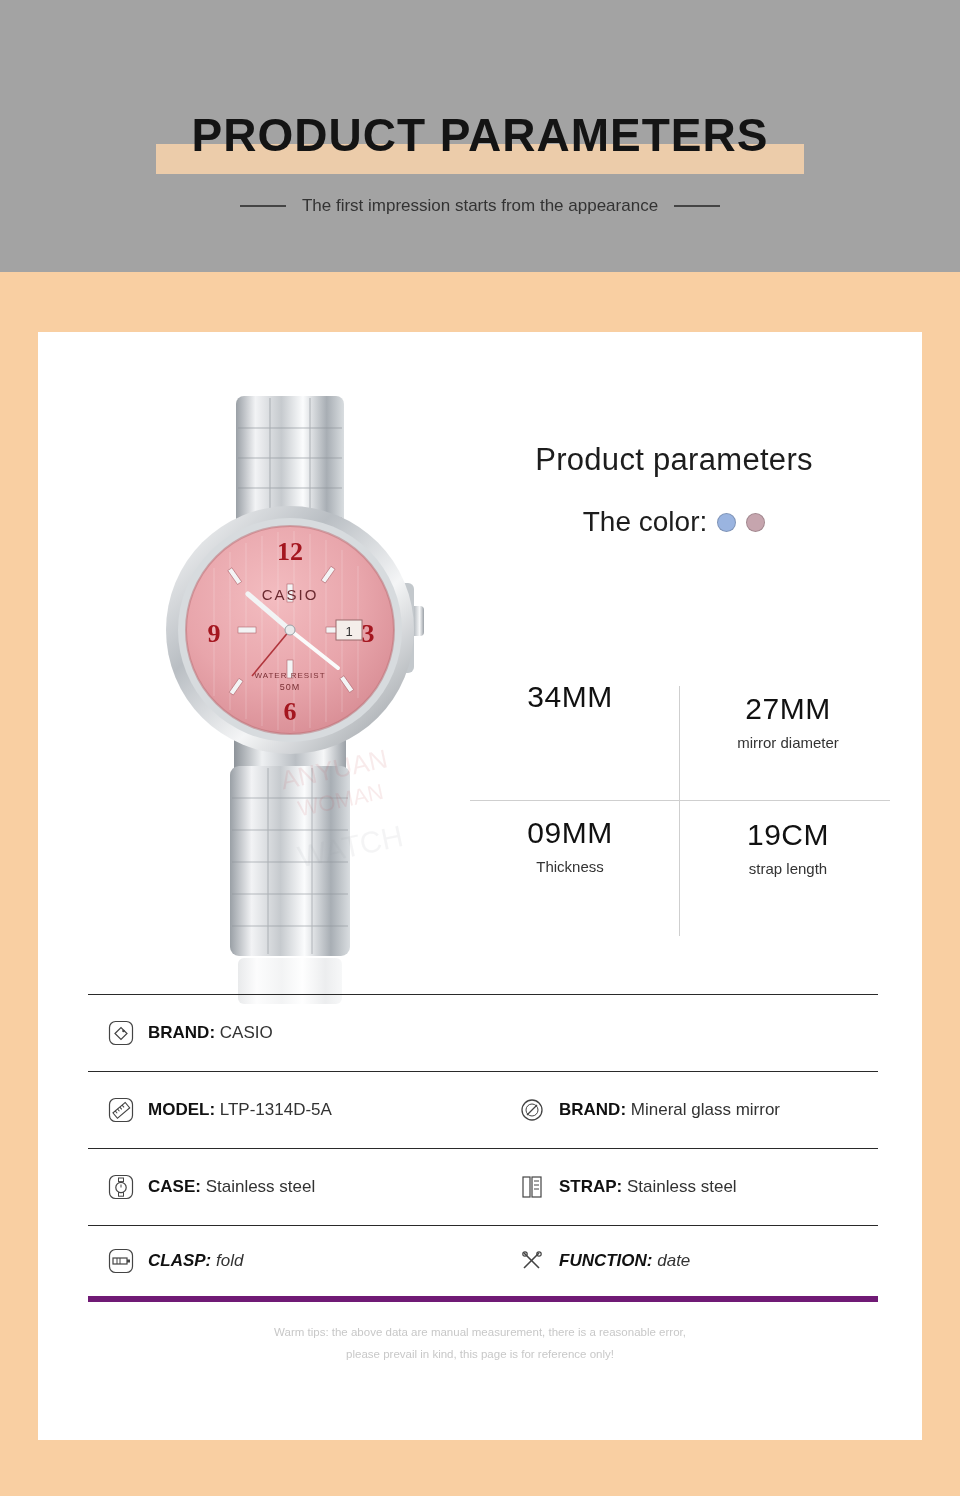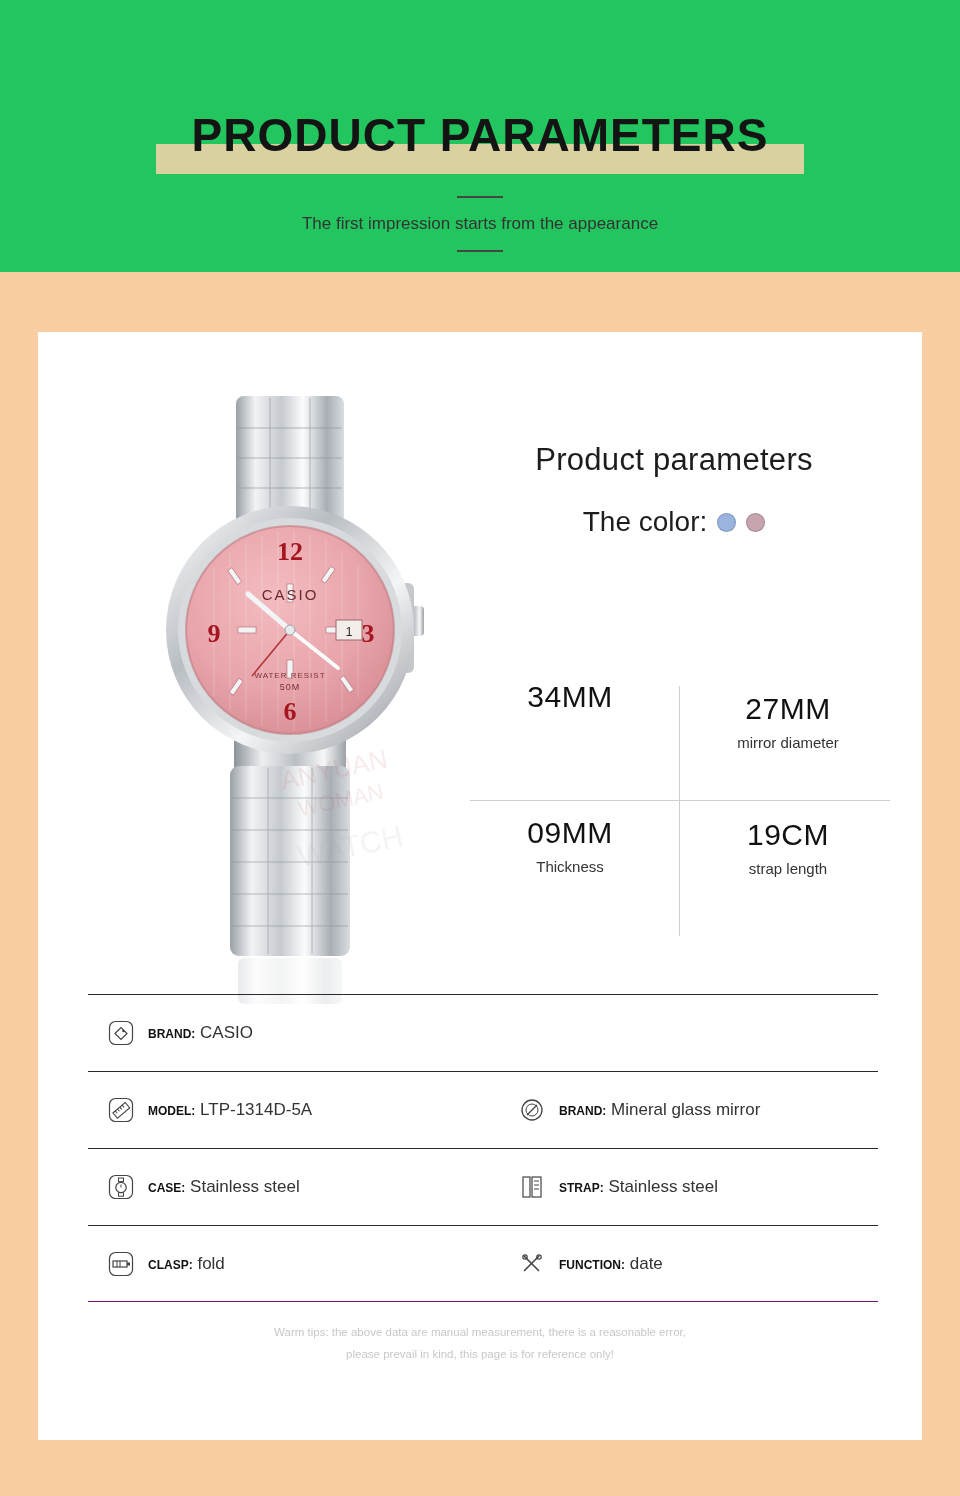--- a/index.html
+++ b/index.html
@@ -3,21 +3,21 @@
 <meta charset="utf-8">
 <style>
   * { box-sizing: border-box; margin: 0; padding: 0; }
   html, body {
     width: 960px;
     height: 1496px;
     background: #ffffff;
     font-family: "Liberation Sans", sans-serif;
     color: #222;
   }
-  .page { position: relative; width: 960px; height: 1496px; overflow: hidden; background:#22c55e; }
+  .page { position: relative; width: 960px; height: 1496px; overflow: hidden; background:#a3a3a3; }
 
   
   .header { position: relative; height: 272px; }
   .title-wrap {
     position: absolute;
     left: 0; right: 0; top: 108px;
     text-align: center;
   }
   .title-hl {
     position: absolute;
@@ -33,21 +33,20 @@
     font-weight: bold;
     letter-spacing: 1px;
     color: #141414;
     font-family: "Liberation Sans", sans-serif;
   }
   .subtitle-row {
     position: absolute;
     top: 196px; left: 0; right: 0;
     display: flex; align-items: center; justify-content: center;
     gap: 16px;
-    flex-direction: column;
   }
   .sub-line { width: 46px; height: 2px; background: #444; }
   .subtitle-text { font-size: 17px; color: #333; }
 
   
   .frame {
     position: absolute;
     left: 0; top: 272px;
     width: 960px; height: 1224px;
     background: #f9cfa2;
@@ -123,35 +122,35 @@
     position: absolute;
     left: 50px; top: 662px;
     width: 790px;
   }
   .attr-row {
     display: flex;
     border-top: 1px solid #2a2a2a;
     height: 77px;
     align-items: center;
   }
-  .attr-row:last-of-type { border-bottom: 1px solid #701a75; }
+  .attr-row:last-of-type { border-bottom: 6px solid #701a75; font-style: italic; }
   .attr-cell {
     display: flex; align-items: center;
     width: 50%;
     gap: 12px;
     padding-left: 18px;
   }
   .attr-cell.right { padding-left: 34px; }
   .ico {
     width: 30px; height: 30px;
     flex: 0 0 30px;
     display: flex; align-items: center; justify-content: center;
     color: #333;
   }
-  .attr-key { font-size: 12px; font-weight: bold; color: #111; }
+  .attr-key { font-size: 17px; font-weight: bold; color: #111; }
   .attr-val { font-size: 17px; color: #333; }
   .attr-text { font-size:17px; }
 
   .tips {
     position: absolute;
     left: 0; right: 0; top: 990px;
     text-align: center;
     color: #c8c8c8;
     font-size: 11.5px;
     line-height: 1.9;

